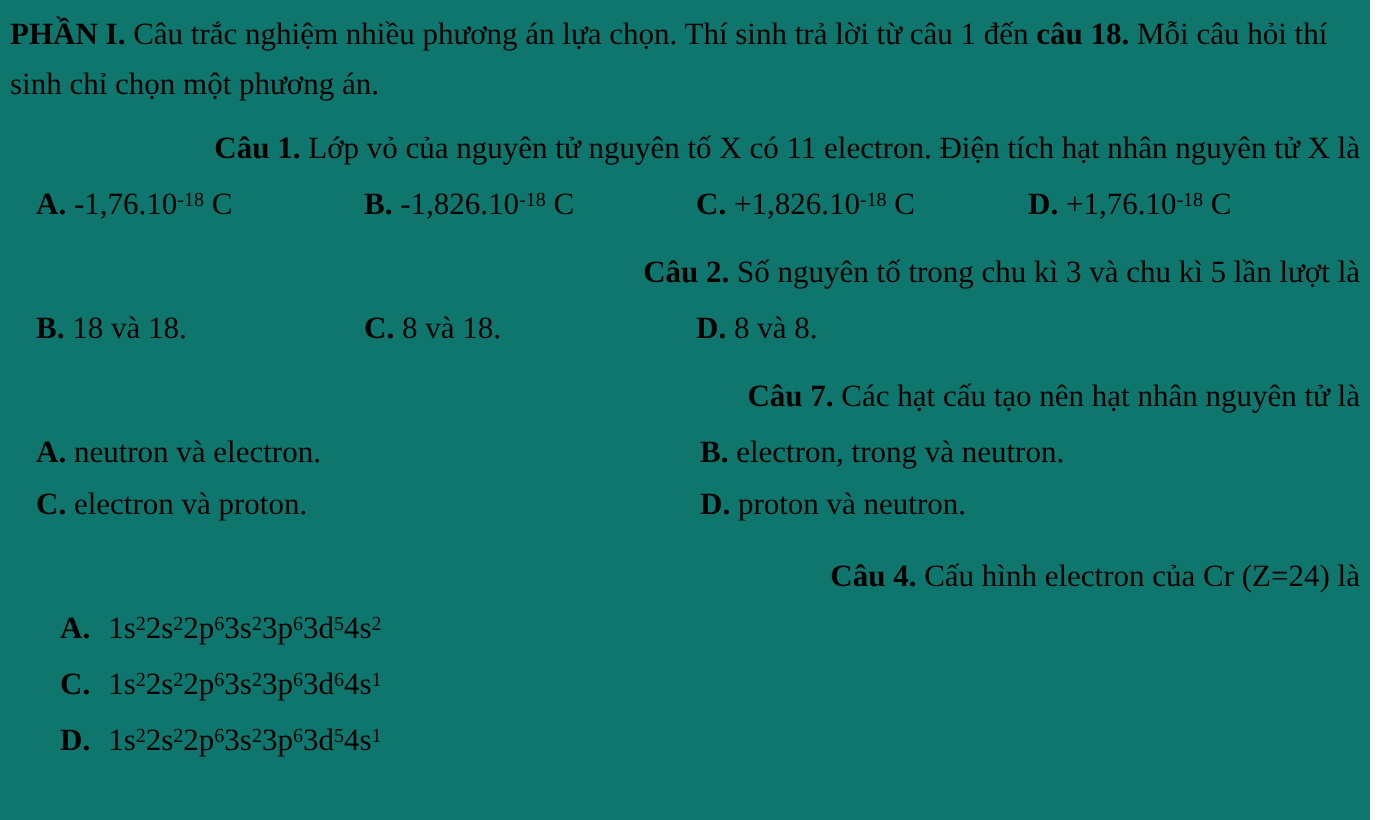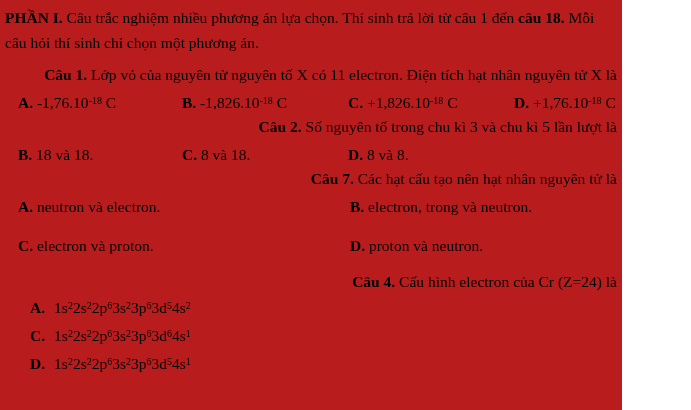--- a/index.html
+++ b/index.html
@@ -7,49 +7,49 @@
     padding: 0;
     background: #ffffff;
   }
   body {
     width: 691px;
     height: 410px;
     overflow: hidden;
   }
   .page {
     box-sizing: border-box;
-    width: 622px;
+    width: 685px;
     height: 410px;
     padding: 5px 5px 0 5px;
     font-family: "Liberation Serif", "DejaVu Serif", serif;
     font-size: 15.5px;
     color: #000000;
-    background: #b91c1c;
+    background: #0f766e;
   }
   p { margin: 0; }
   b { font-weight: bold; }
   .header { line-height: 25px; }
   .qline { line-height: 20px; text-align: right; }
   .opts {
     display: grid;
     padding-left: 13px;
     line-height: 20px;
   }
   .cols4 { grid-template-columns: 164px 166px 166px 1fr; }
   .cols2 { grid-template-columns: 332px 1fr; }
   .c4opt {
     padding-left: 25px;
     line-height: 20px;
   }
   .c4opt b { margin-right: 9px; }
   .mt6  { margin-top: 6px; }
   .mt8  { margin-top: 8px; }
   .mt10 { margin-top: 10px; }
-  .mt13 { margin-top: 19px; }
-  .mt14 { margin-top: 4px; }
+  .mt13 { margin-top: 6px; }
+  .mt14 { margin-top: 14px; }
   .mt16 { margin-top: 16px; }
   sup {
     font-size: 10px;
     line-height: 0;
     vertical-align: baseline;
     position: relative;
     top: -0.45em;
   }
 </style>
 </head>

